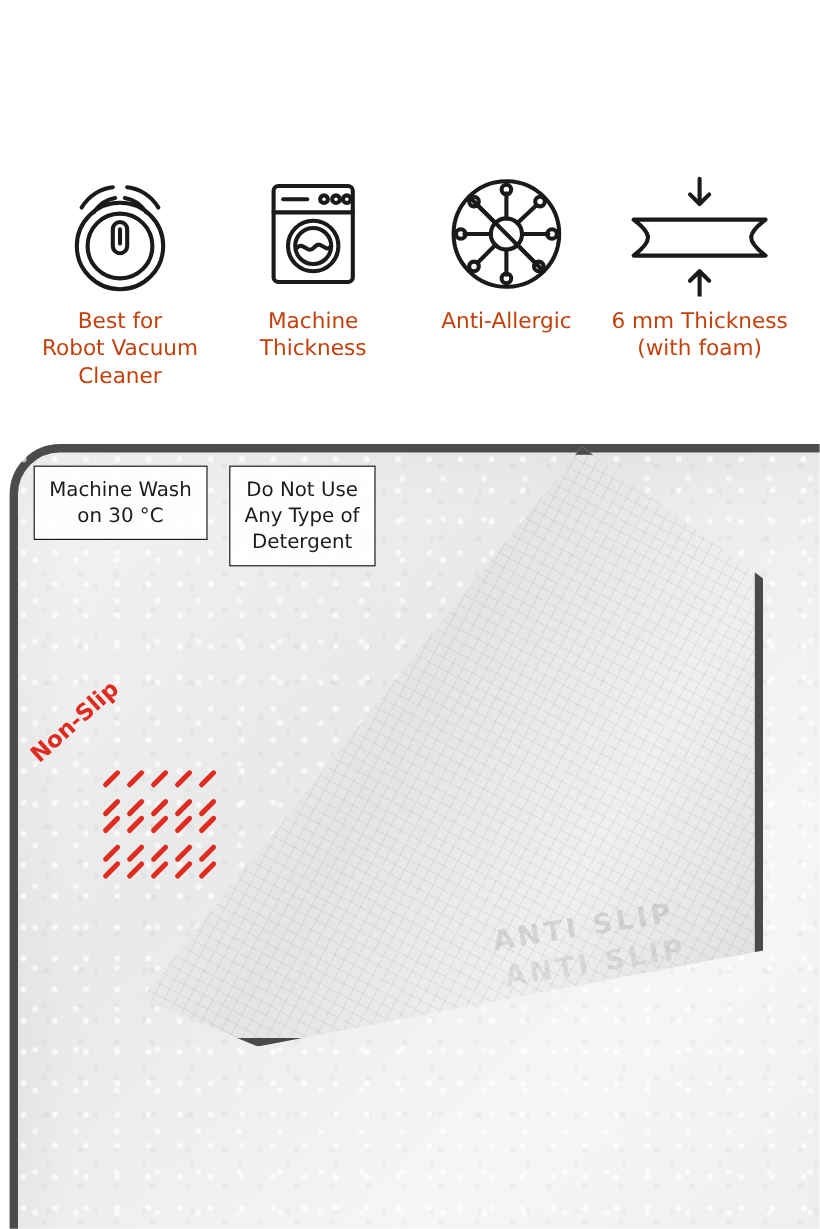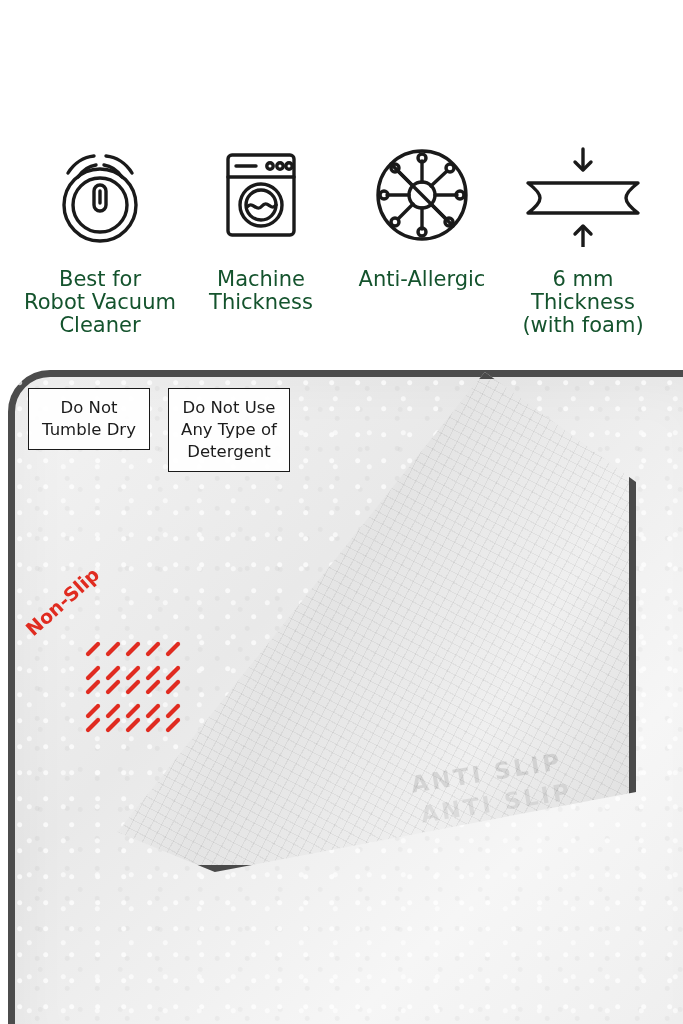--- a/index.html
+++ b/index.html
@@ -112,25 +112,25 @@
     flex-direction: column;
     align-items: center;
   }
   .feature .glyph {
     height: 110px;
     display: flex;
     align-items: center;
     justify-content: center;
   }
   .feature .caption {
-    margin-top: 18px;
+    margin-top: 6px;
     text-align: center;
-    font-size: 21px;
+    font-size: 18px;
     line-height: 23px;
-    color: #14532d;
+    color: #c2410c;
     white-space: pre-line;
   }
 
   
   .care-row {
     position: absolute;
     left: 28px;
     top: 388px;
     display: flex;
     align-items: flex-start;
@@ -258,22 +258,22 @@
         <polyline points="57,91 65,83 73,91"></polyline>
         <line x1="65" y1="104" x2="65" y2="84"></line>
       </svg>
     </div>
     <div class="caption">6 mm Thickness
 (with foam)</div>
   </div>
 </div>
 
 <div class="care-row">
-  <div class="care-box">Do Not
-Tumble Dry</div>
+  <div class="care-box">Machine Wash
+on 30 °C</div>
   <div class="care-box">Do Not Use
 Any Type of
 Detergent</div>
 </div>
 
 <div class="nonslip">
   <div class="nonslip-text">Non-Slip</div>
   <div class="nonslip-hatch">
     <svg width="104" height="96" viewBox="0 0 104 96" stroke="#e02b20" stroke-width="4.2" stroke-linecap="round">
       <g>

